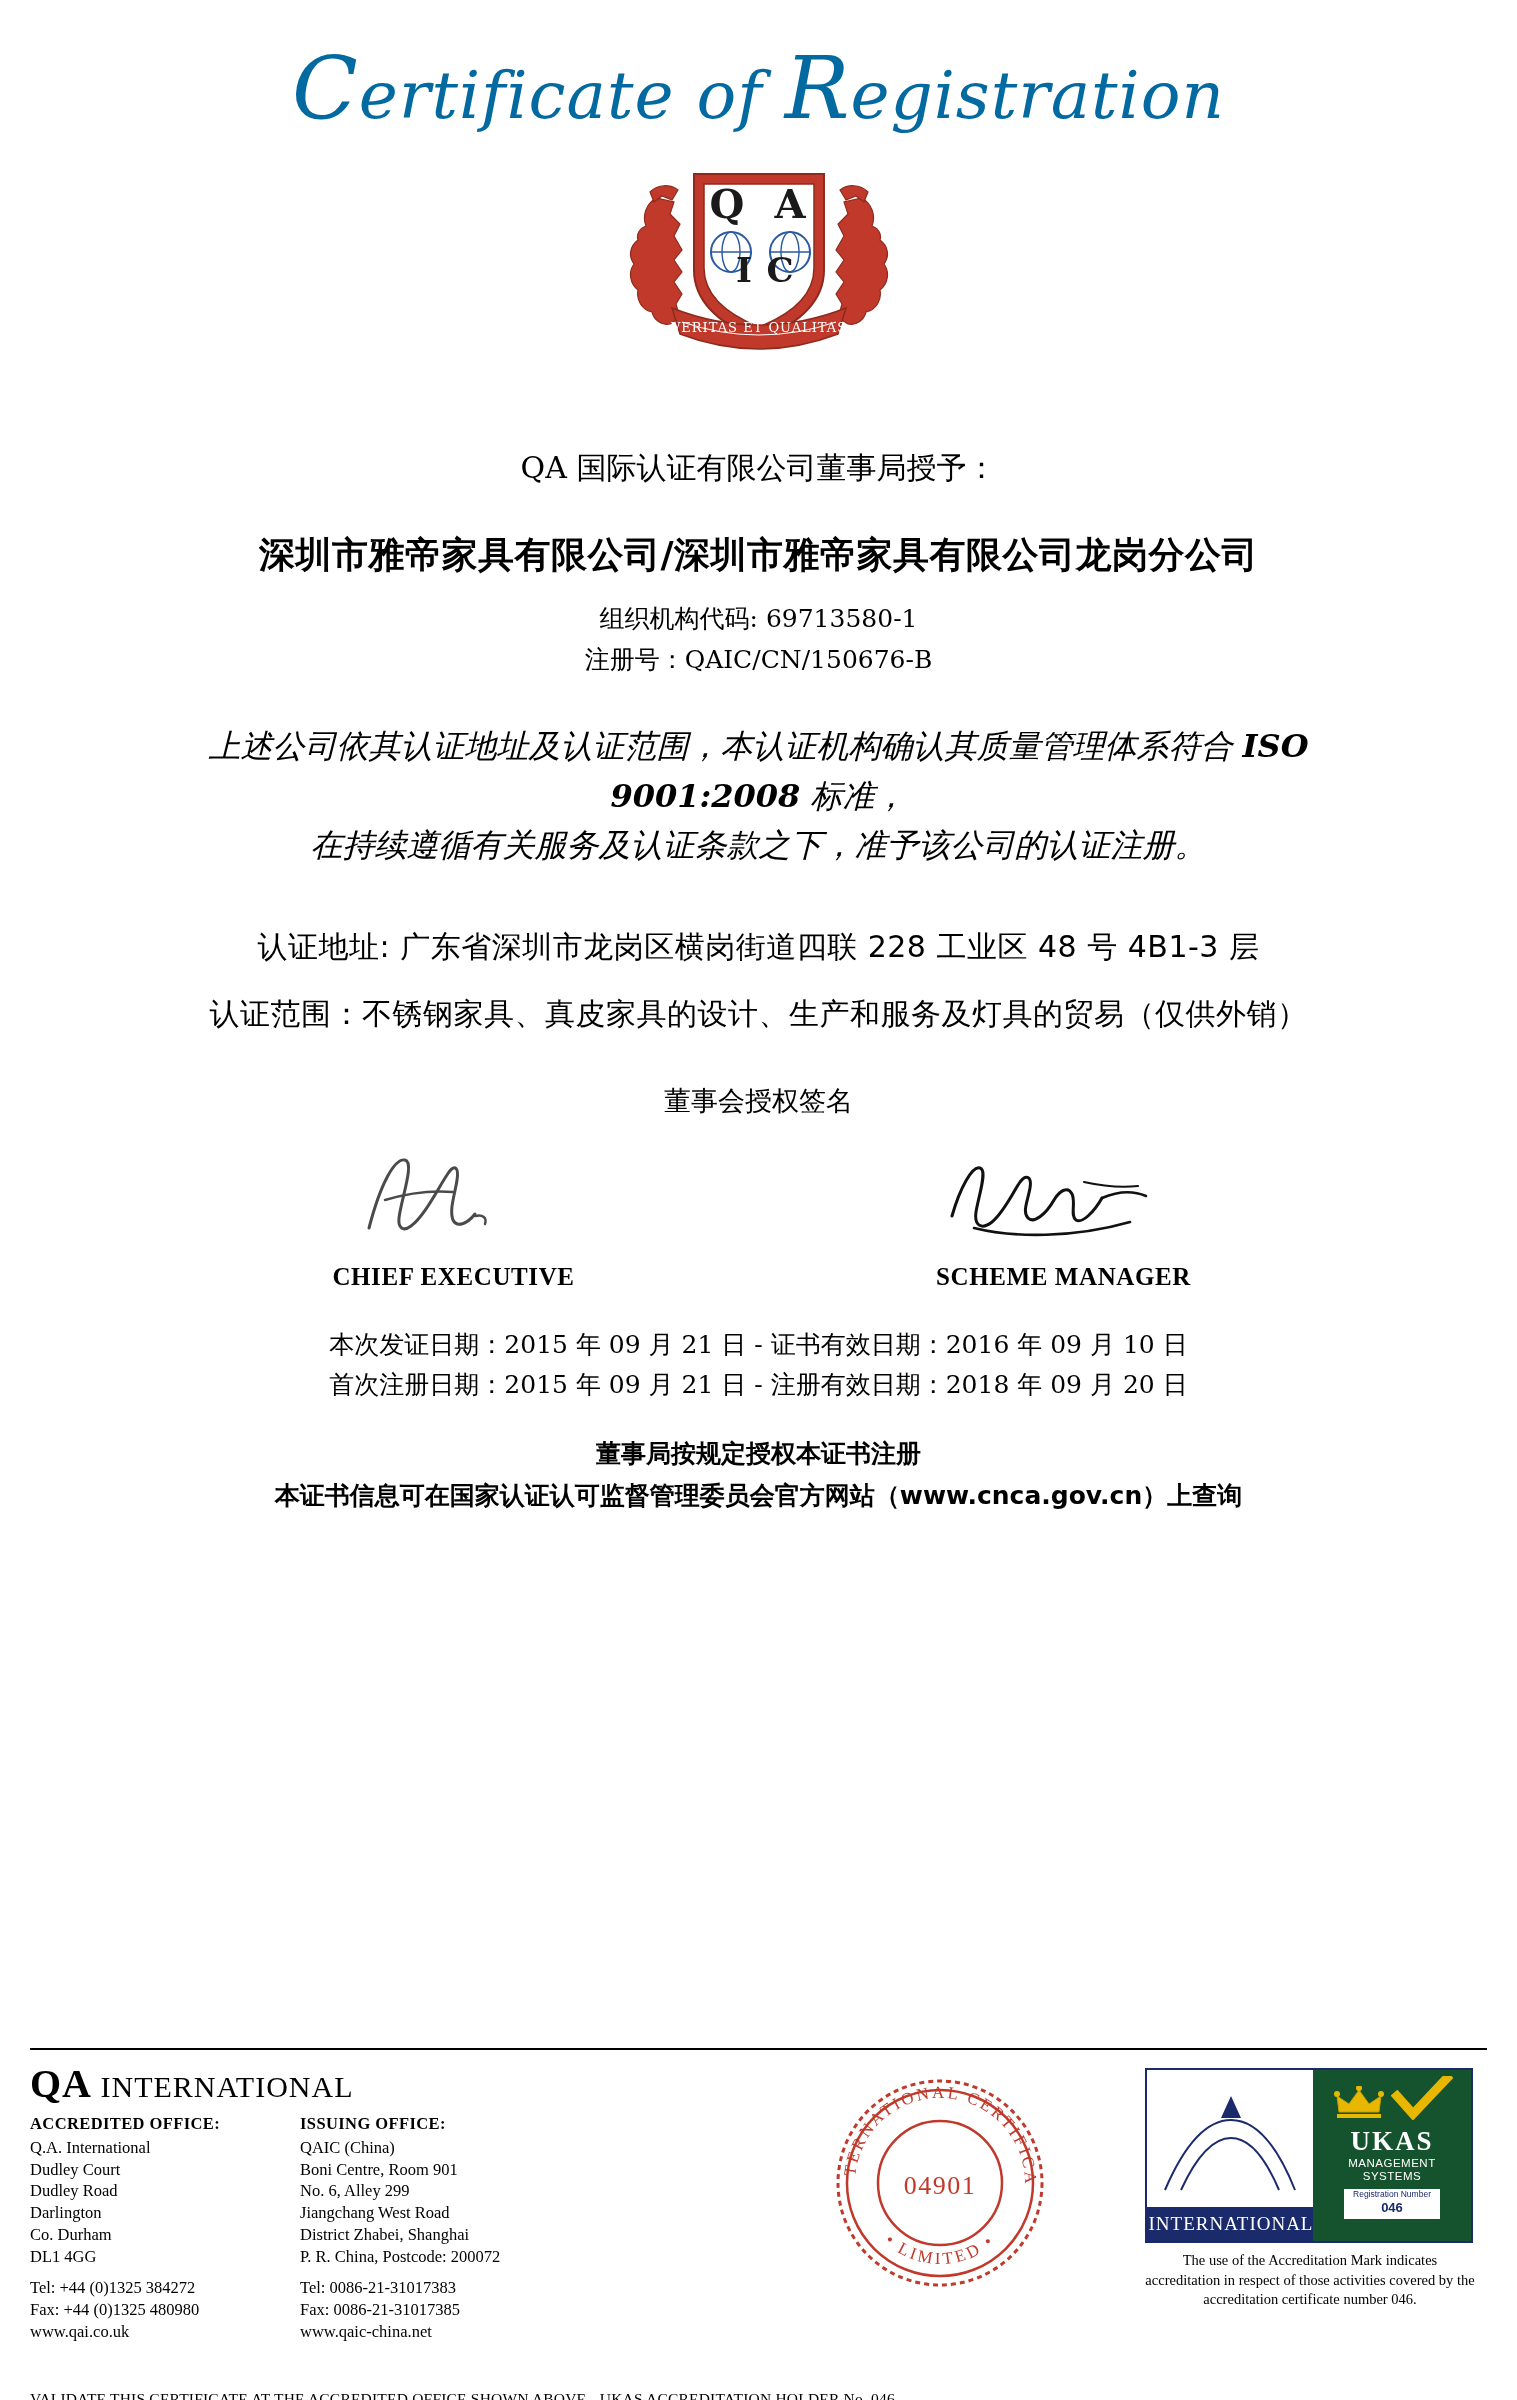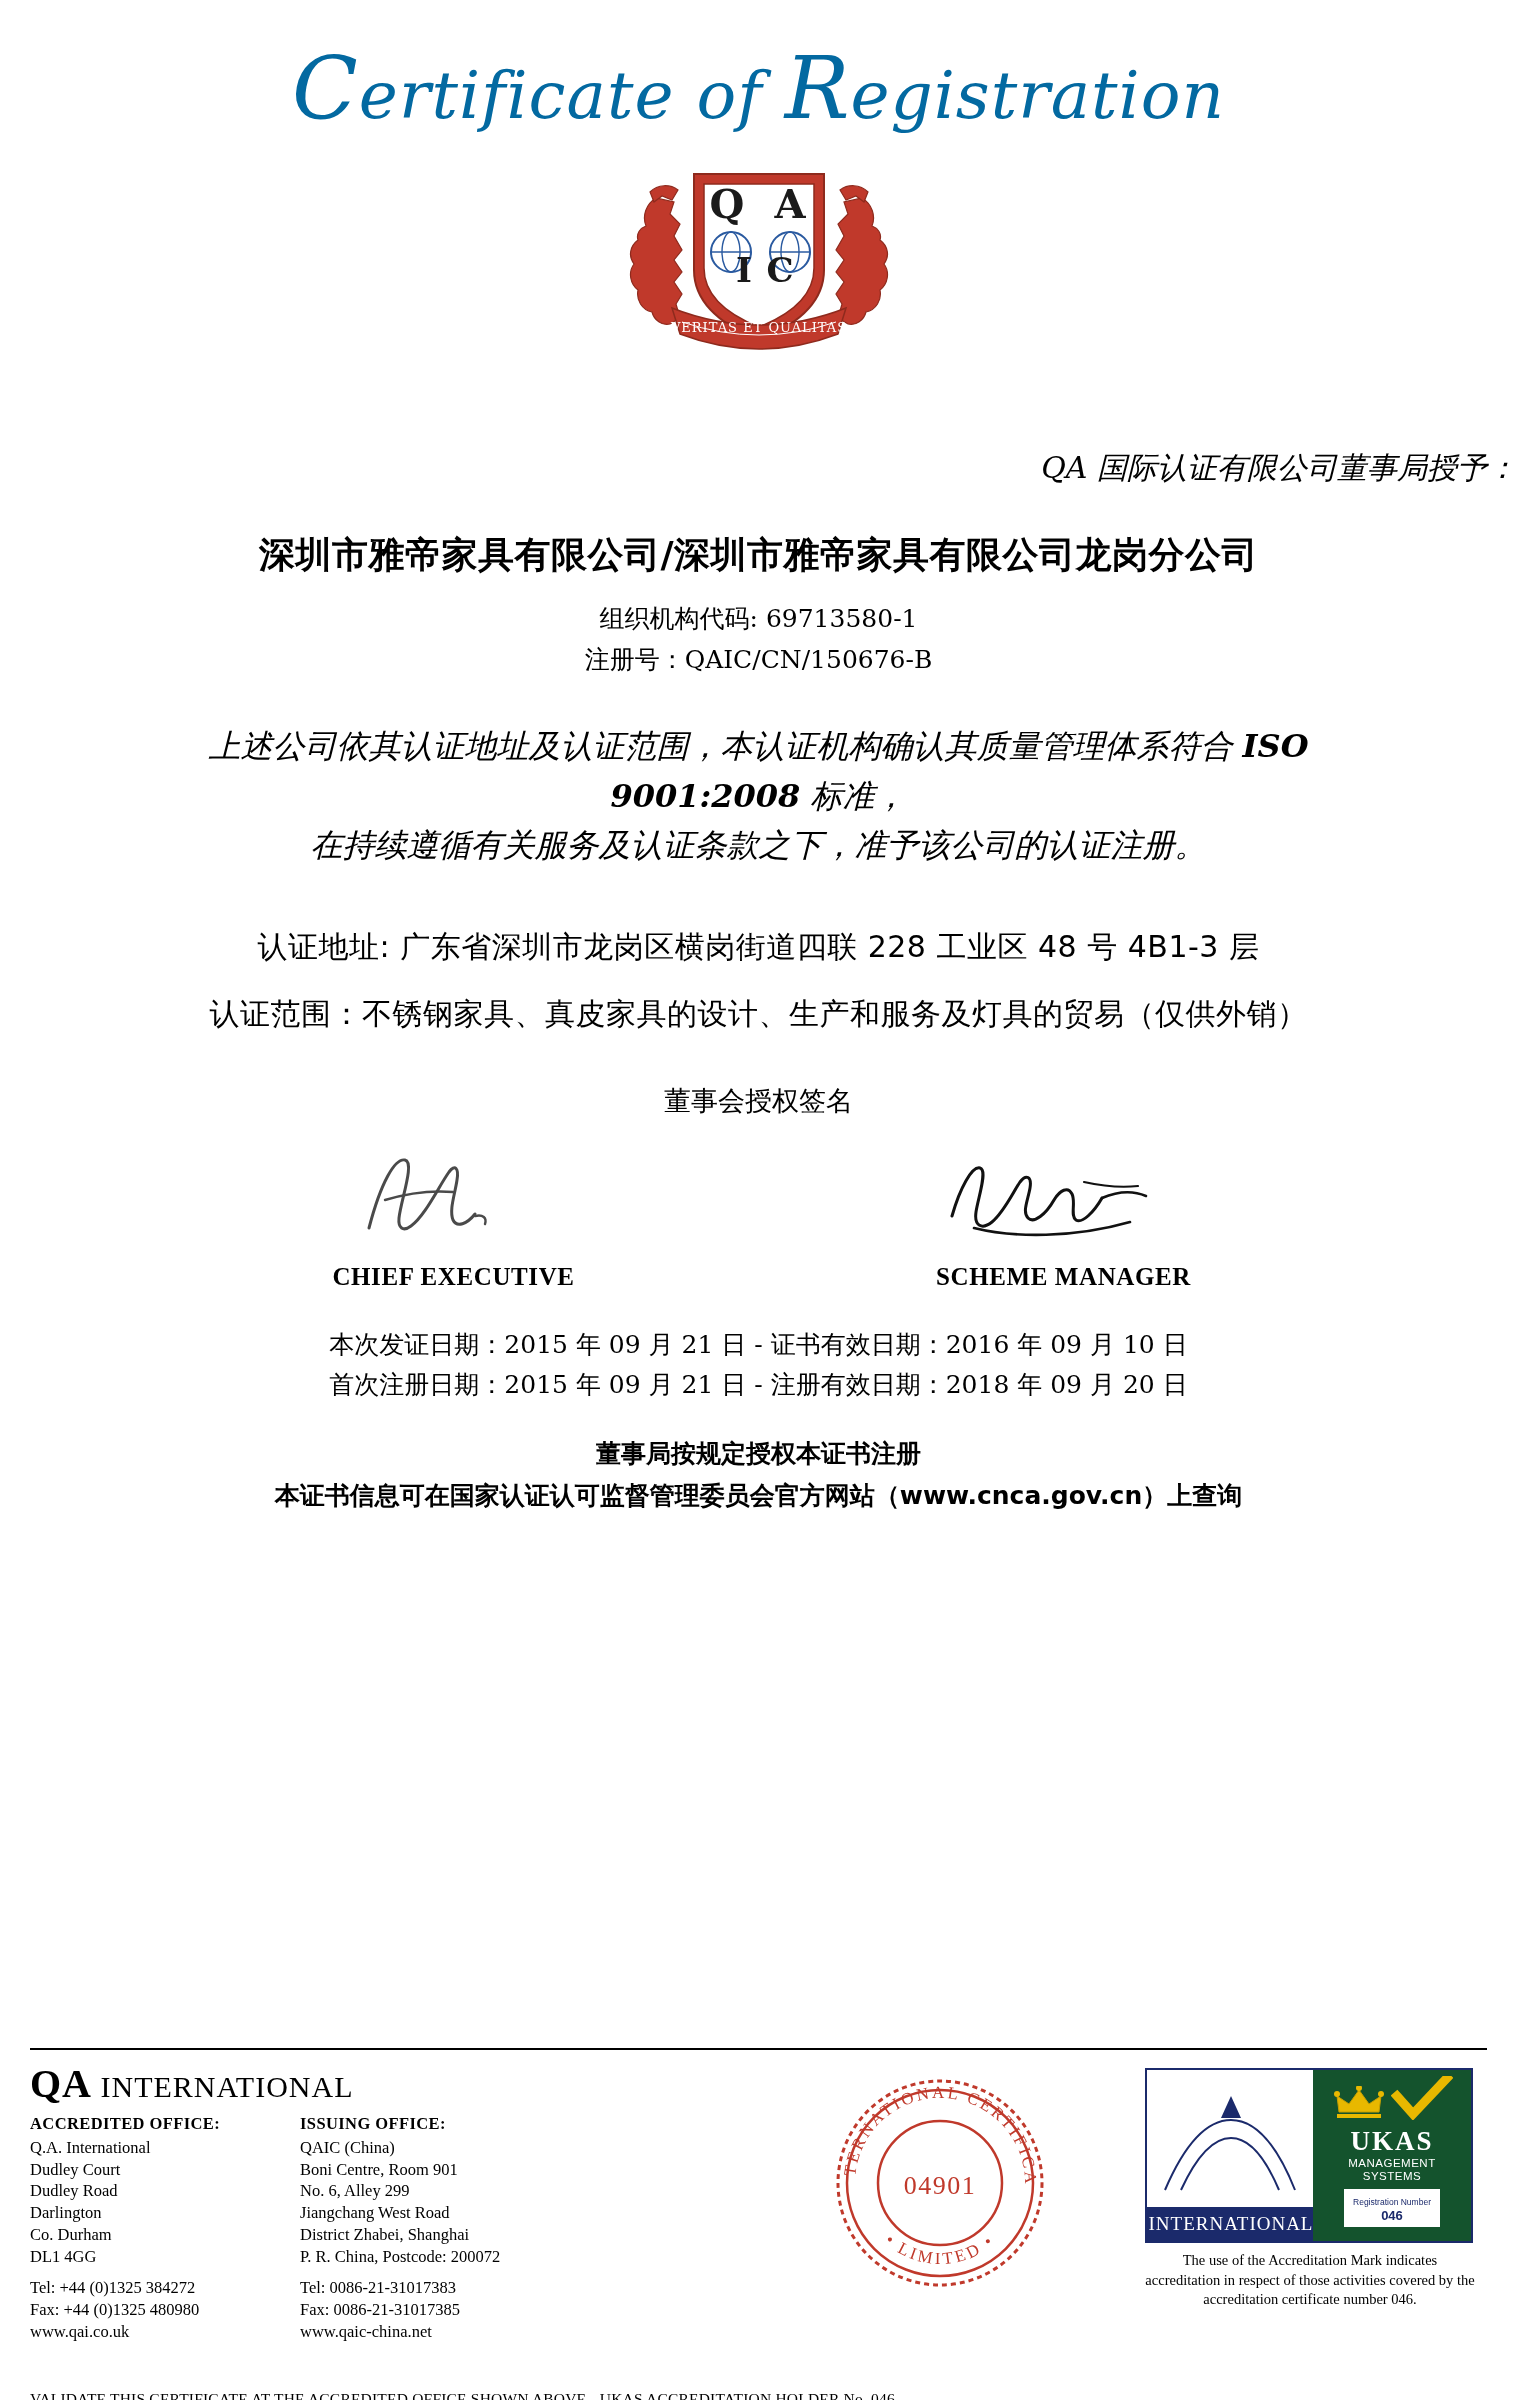--- a/index.html
+++ b/index.html
@@ -44,25 +44,24 @@
     margin-top: 18px;
   }
   .crest {
     position: relative;
     width: 330px;
     height: 220px;
   }
 
   
   .awarded-by {
-    text-align: right;
+    text-align: center;
     font-size: 30px;
     margin-top: 72px;
     font-family: "DejaVu Serif", serif;
-    font-style: italic;
   }
   .company-name {
     text-align: center;
     font-size: 36px;
     font-weight: bold;
     margin-top: 42px;
     font-family: "DejaVu Sans", sans-serif;
     letter-spacing: 0.5px;
   }
   .code-line {
@@ -277,21 +276,21 @@
     line-height: 1.15;
   }
   .ukas-regbox {
     margin: 6px auto 0 auto;
     width: 96px;
     background: #ffffff;
     color: #1b2a6b;
     font-family: "Liberation Sans", sans-serif;
     font-size: 8.5px;
     line-height: 1.25;
-    padding: 8px 0 3px 0;
+    padding: 0 0 3px 0;
   }
   .ukas-regnum {
     font-size: 13px;
     font-weight: bold;
   }
   .accred-note {
     margin-top: 8px;
     width: 330px;
     text-align: center;
     font-family: "Liberation Serif", serif;

